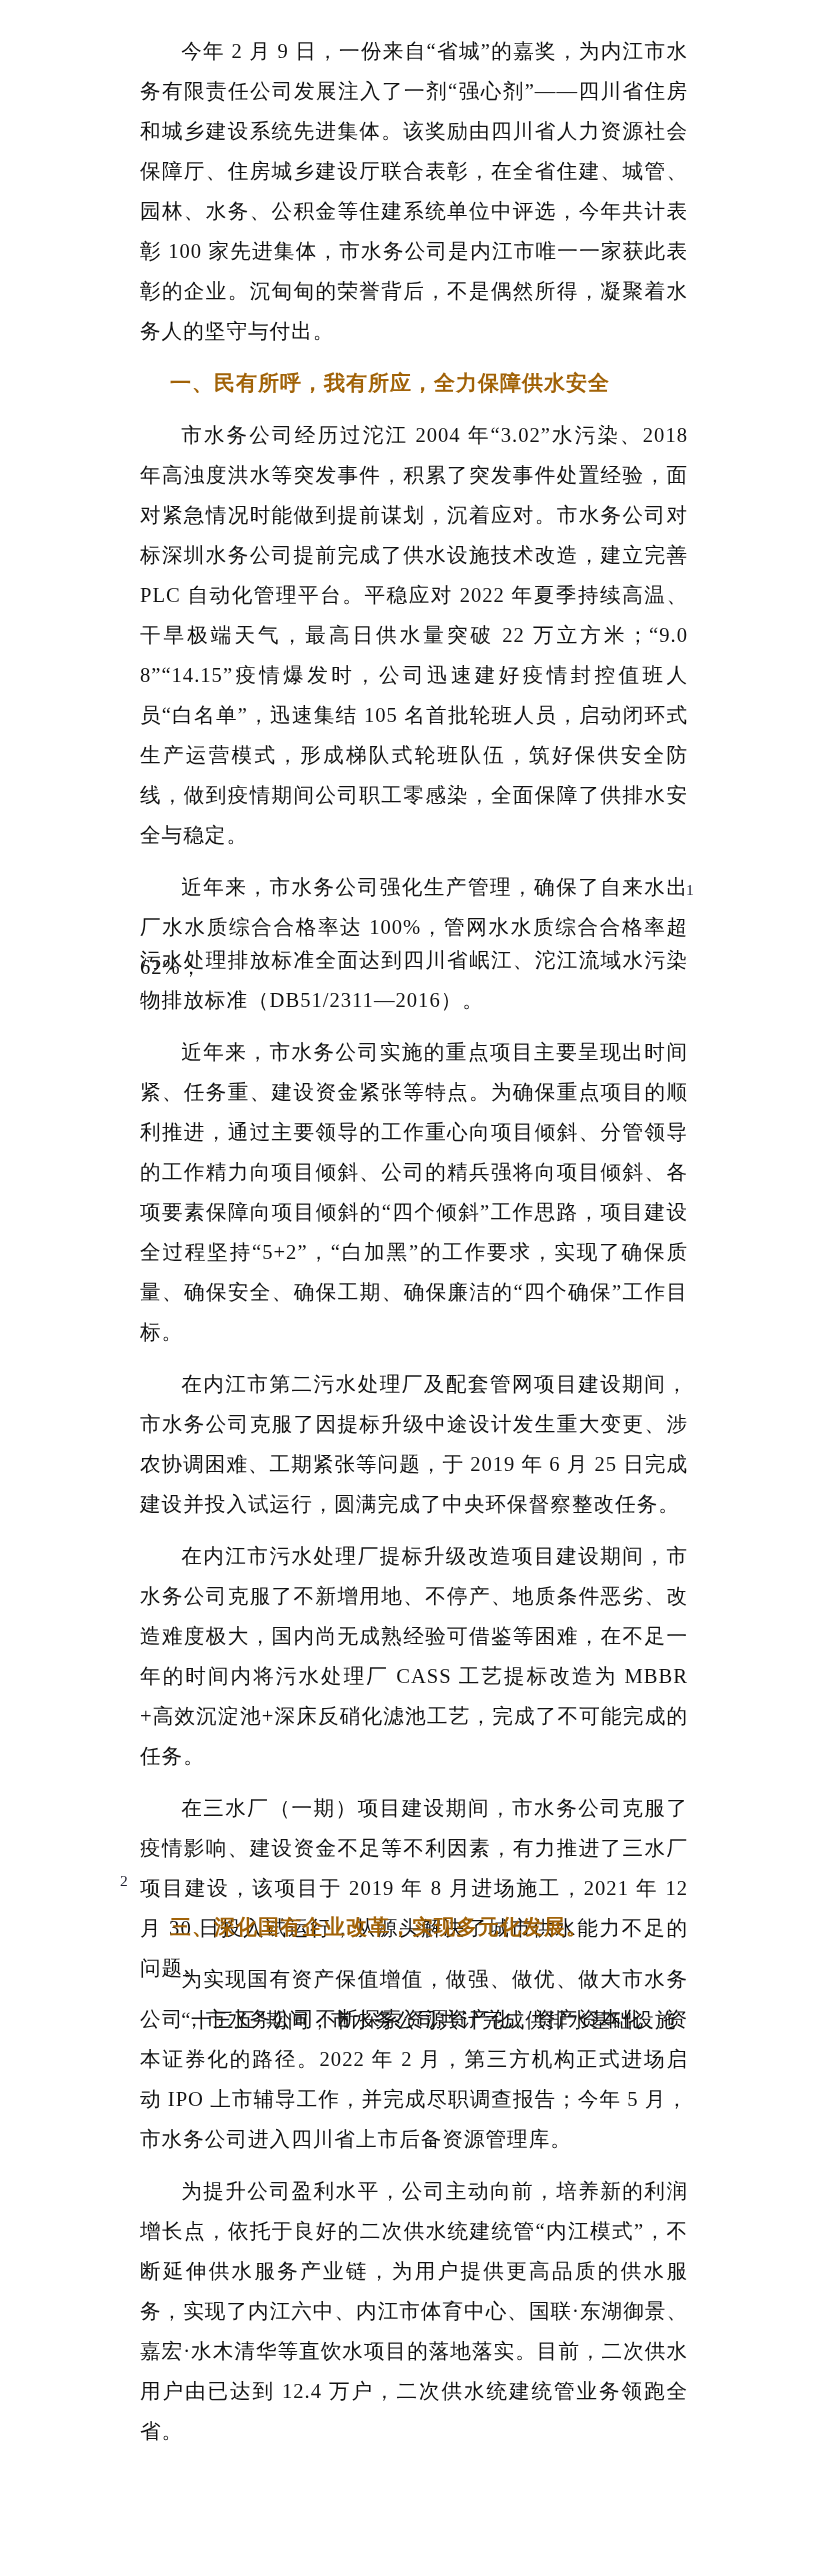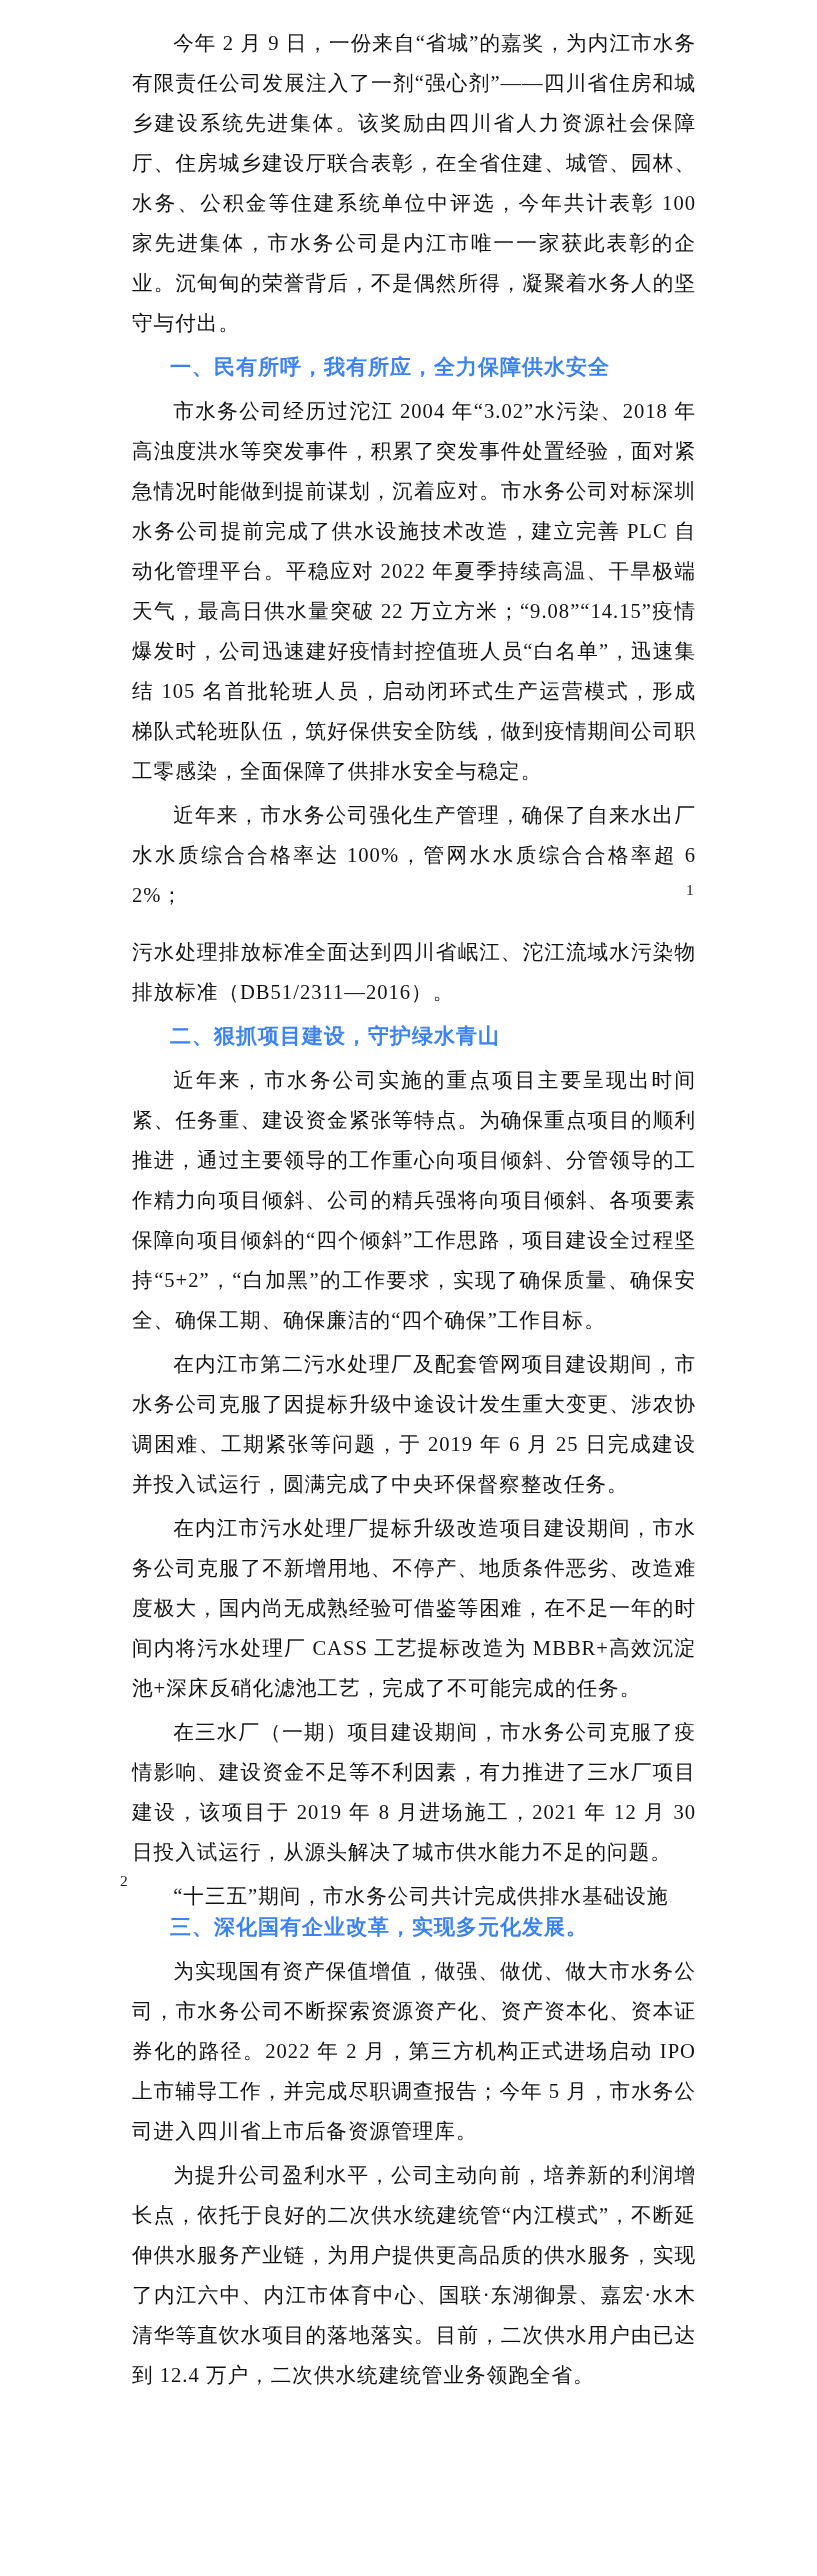--- a/index.html
+++ b/index.html
@@ -10,38 +10,38 @@
     overflow:hidden;
     font-family:"Liberation Serif","DejaVu Serif",serif;
     color:#121212;
   }
   .pageblock{position:absolute;left:128px;width:572px;}
   #pg0{top:18.5px}
   #pg1{top:928px}
   #pg2{top:1907px}
 
   .pbs p{
-    margin:4px;
+    margin:12px;
     font-size:20.6px;
     line-height:40px;
     letter-spacing:1px;
     text-align:justify;
     text-indent:2em;
     word-break:break-all;
   }
   .pbs p.cont{text-indent:0;}
   .pbs h2{
     margin:0;
     font-family:"Liberation Sans","DejaVu Sans",sans-serif;
     font-weight:700;
     font-size:21px;
     line-height:40px;
     letter-spacing:1px;
     text-indent:2em;
-    color:#3b82f6;
+    color:#a16207;
   }
 
   .pagenum{
     position:absolute;
     font-size:15.5px;
     line-height:16.5px;
     color:#1d1d2e;
     font-family:"Liberation Serif","DejaVu Serif",serif;
   }
   #num-0{left:686px;top:882px;}
@@ -57,21 +57,20 @@
         <p>今年 2 月 9 日，一份来自“省城”的嘉奖，为内江市水务有限责任公司发展注入了一剂“强心剂”——四川省住房和城乡建设系统先进集体。该奖励由四川省人力资源社会保障厅、住房城乡建设厅联合表彰，在全省住建、城管、园林、水务、公积金等住建系统单位中评选，今年共计表彰 100 家先进集体，市水务公司是内江市唯一一家获此表彰的企业。沉甸甸的荣誉背后，不是偶然所得，凝聚着水务人的坚守与付出。</p>
         <h2>一、民有所呼，我有所应，全力保障供水安全</h2>
         <p>市水务公司经历过沱江 2004 年“3.02”水污染、2018 年高浊度洪水等突发事件，积累了突发事件处置经验，面对紧急情况时能做到提前谋划，沉着应对。市水务公司对标深圳水务公司提前完成了供水设施技术改造，建立完善 PLC 自动化管理平台。平稳应对 2022 年夏季持续高温、干旱极端天气，最高日供水量突破 22 万立方米；“9.08”“14.15”疫情爆发时，公司迅速建好疫情封控值班人员“白名单”，迅速集结 105 名首批轮班人员，启动闭环式生产运营模式，形成梯队式轮班队伍，筑好保供安全防线，做到疫情期间公司职工零感染，全面保障了供排水安全与稳定。</p>
         <p>近年来，市水务公司强化生产管理，确保了自来水出厂水水质综合合格率达 100%，管网水水质综合合格率超 62%；</p>
       </div>
   </div>
 
   <div class="pageblock" id="pg1">
     <div class="pbs">
         <p class="cont">污水处理排放标准全面达到四川省岷江、沱江流域水污染物排放标准（DB51/2311—2016）。</p>
-        <h2>二、狠抓项目建设，守护绿水青山</h2>
         <p>近年来，市水务公司实施的重点项目主要呈现出时间紧、任务重、建设资金紧张等特点。为确保重点项目的顺利推进，通过主要领导的工作重心向项目倾斜、分管领导的工作精力向项目倾斜、公司的精兵强将向项目倾斜、各项要素保障向项目倾斜的“四个倾斜”工作思路，项目建设全过程坚持“5+2”，“白加黑”的工作要求，实现了确保质量、确保安全、确保工期、确保廉洁的“四个确保”工作目标。</p>
         <p>在内江市第二污水处理厂及配套管网项目建设期间，市水务公司克服了因提标升级中途设计发生重大变更、涉农协调困难、工期紧张等问题，于 2019 年 6 月 25 日完成建设并投入试运行，圆满完成了中央环保督察整改任务。</p>
         <p>在内江市污水处理厂提标升级改造项目建设期间，市水务公司克服了不新增用地、不停产、地质条件恶劣、改造难度极大，国内尚无成熟经验可借鉴等困难，在不足一年的时间内将污水处理厂 CASS 工艺提标改造为 MBBR+高效沉淀池+深床反硝化滤池工艺，完成了不可能完成的任务。</p>
         <p>在三水厂（一期）项目建设期间，市水务公司克服了疫情影响、建设资金不足等不利因素，有力推进了三水厂项目建设，该项目于 2019 年 8 月进场施工，2021 年 12 月 30 日投入试运行，从源头解决了城市供水能力不足的问题。</p>
         <p>“十三五”期间，市水务公司共计完成供排水基础设施</p>
       </div>
   </div>
 
   <div class="pageblock" id="pg2">
     <div class="pbs">

